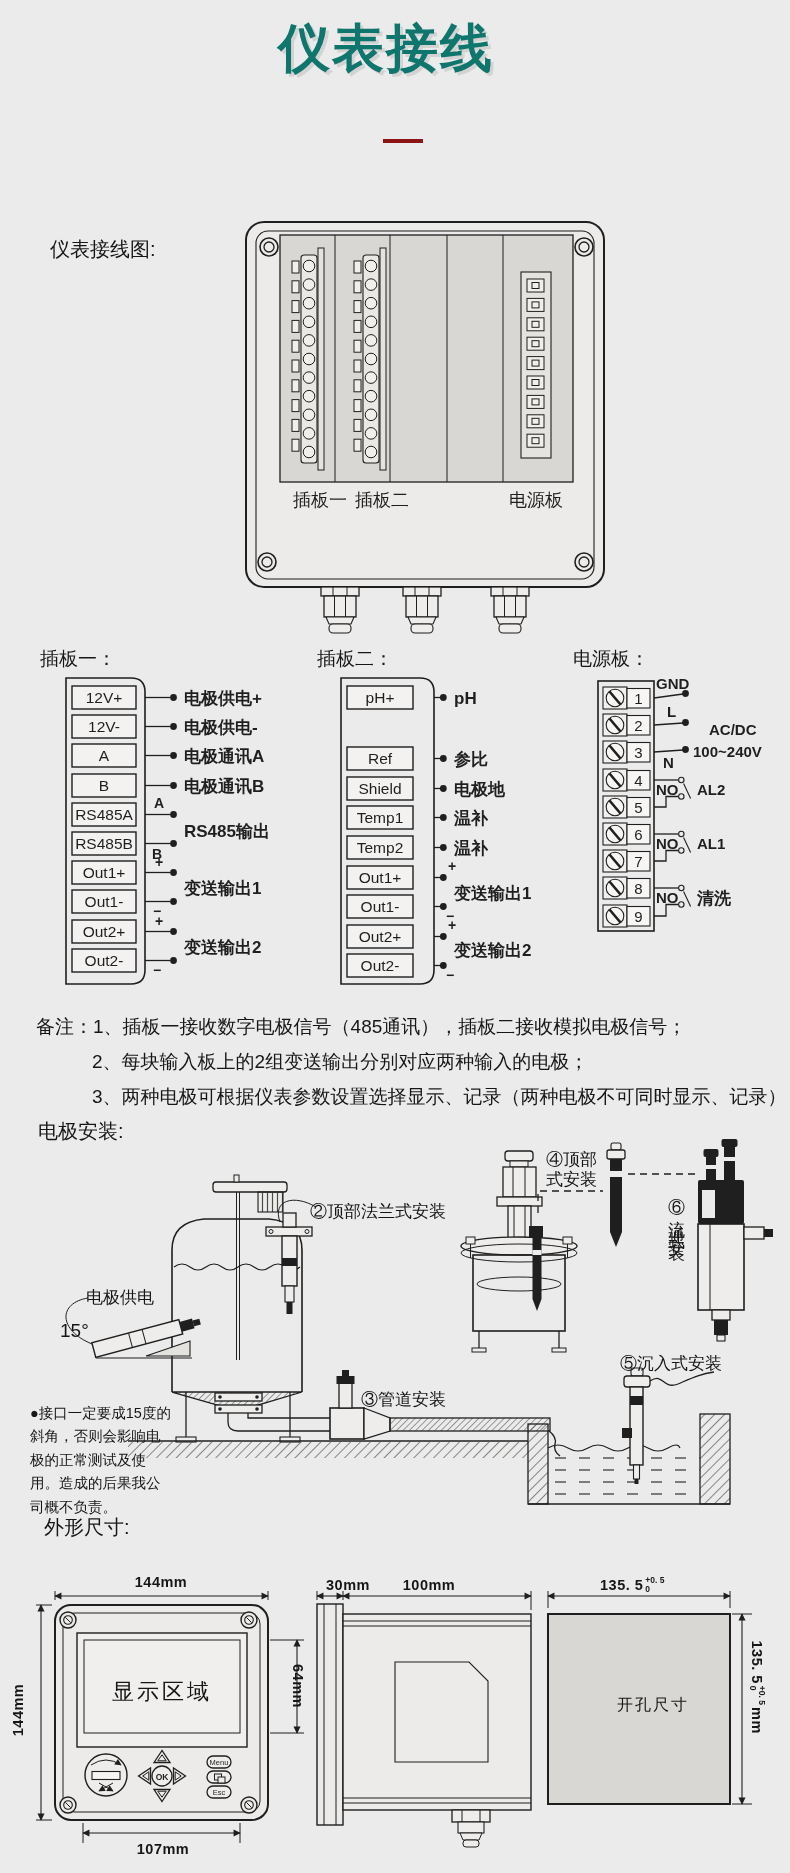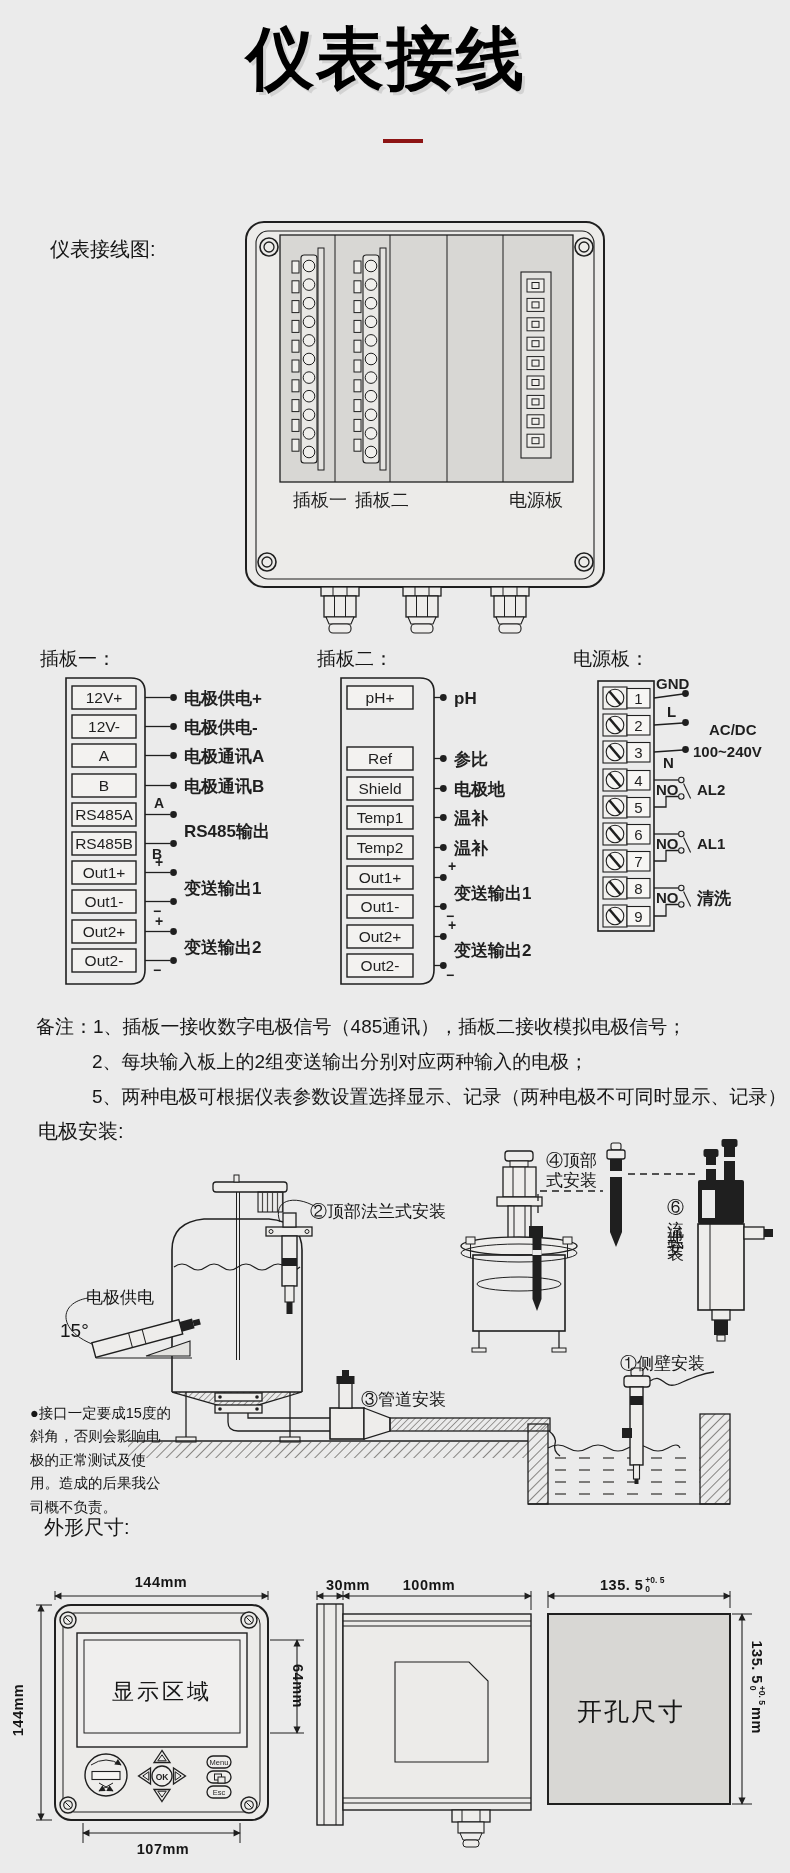--- a/index.html
+++ b/index.html
@@ -1,27 +1,27 @@
 <!DOCTYPE html>
 <html><head>
 <meta charset="utf-8">
 <style>
   html,body{margin:0;padding:0}
   body{width:790px;height:1873px;position:relative;background:#ebebeb;font-family:"Liberation Sans",sans-serif;color:#1f1f1f;overflow:hidden}
   .t{position:absolute;white-space:nowrap;color:#161616}
   .b{font-weight:normal}
-  .sr{font-family:Liberation Sans, sans-serif}
+  .sr{font-family:Liberation Mono, monospace}
   .ctr{text-align:center}
   .wrap{white-space:normal}
   .dim{font-size:14.5px;font-weight:bold;letter-spacing:.5px}
   .rot90{transform:rotate(90deg);transform-origin:center center}
   .rotm90{transform:rotate(-90deg);transform-origin:center center}
   .tolwrap{display:flex;align-items:center;gap:2px}
   .stack{display:inline-flex;flex-direction:column;line-height:1;font-size:8.5px;font-weight:bold}
-  #title{left:0;top:14px;width:772px;text-align:center;font-size:68px;font-weight:900;color:#000000;letter-spacing:2px;text-shadow:3px 3px 0 rgba(0,0,0,.10)}
+  #title{left:0;top:14px;width:772px;text-align:center;font-size:52px;font-weight:900;color:#0f766e;letter-spacing:2px;text-shadow:3px 3px 0 rgba(0,0,0,.10)}
   #redbar{position:absolute;left:383px;top:139px;width:40px;height:4px;background:#8d1414}
   svg.art{position:absolute;left:0;top:0}
   svg text{fill:#1f1f1f;font-family:"Liberation Sans",sans-serif}
   .s20{stroke:#1f1f1f;stroke-width:2}
   .s16{stroke:#1f1f1f;stroke-width:1.6}
   .s14{stroke:#1f1f1f;stroke-width:1.4}
   .s13{stroke:#1f1f1f;stroke-width:1.3}
   .s11{stroke:#1f1f1f;stroke-width:1.1}
   .s10{stroke:#1f1f1f;stroke-width:1}
   .dsh{stroke-dasharray:7,5}
@@ -523,41 +523,41 @@
 <div id="redbar"></div>
 
 <div class="t b" style="left:50px;top:236px;font-size:20px">仪表接线图:</div>
 
 <div class="t b" style="left:40px;top:646px;font-size:19px">插板一：</div>
 <div class="t b" style="left:317px;top:646px;font-size:19px">插板二：</div>
 <div class="t b" style="left:573px;top:646px;font-size:19px">电源板：</div>
 
 <div class="t b" style="left:36px;top:1014px;font-size:19px">备注：1、插板一接收数字电极信号（485通讯），插板二接收模拟电极信号；</div>
 <div class="t b" style="left:92px;top:1049px;font-size:19px">2、每块输入板上的2组变送输出分别对应两种输入的电极；</div>
-<div class="t b" style="left:92px;top:1084px;font-size:19px">5、两种电极可根据仪表参数设置选择显示、记录（两种电极不可同时显示、记录）</div>
+<div class="t b" style="left:92px;top:1084px;font-size:19px">3、两种电极可根据仪表参数设置选择显示、记录（两种电极不可同时显示、记录）</div>
 
 <div class="t b" style="left:38px;top:1118px;font-size:20px">电极安装:</div>
 <div class="t sr" style="left:86px;top:1286px;font-size:17px">电极供电</div>
 <div class="t sr" style="left:310px;top:1200px;font-size:17px">②顶部法兰式安装</div>
 <div class="t sr" style="left:361px;top:1388px;font-size:17px">③管道安装</div>
 <div class="t sr wrap" style="left:546px;top:1151px;font-size:17px;width:62px;word-break:break-all;line-height:1.15">④顶部式安装</div>
-<div class="t sr" style="left:620px;top:1352px;font-size:17px">①侧壁安装</div>
+<div class="t sr" style="left:620px;top:1352px;font-size:17px">⑤沉入式安装</div>
 <div class="t sr" style="left:664px;top:1184px;font-size:17px;writing-mode:vertical-rl;letter-spacing:6px;height:170px">⑥流通式安装</div>
 <div class="t b" style="left:60px;top:1320px;font-size:19px">15°</div>
 <div class="t b wrap" style="left:30px;top:1402px;font-size:14.5px;width:142px;line-height:1.62">●接口一定要成15度的斜角，否则会影响电极的正常测试及使用。造成的后果我公司概不负责。</div>
 
 <div class="t b" style="left:44px;top:1514px;font-size:20px">外形尺寸:</div>
 <div class="t dim ctr" style="left:129px;top:1574px;width:64px">144mm</div>
 <div class="t dim ctr rotm90" style="left:-18px;top:1702px;width:72px">144mm</div>
 <div class="t dim ctr" style="left:123px;top:1841px;width:80px">107mm</div>
 <div class="t dim ctr rot90" style="left:266px;top:1678px;width:64px">64mm</div>
 <div class="t dim ctr" style="left:326px;top:1577px;width:44px">30mm</div>
 <div class="t dim ctr" style="left:398px;top:1577px;width:62px">100mm</div>
 <div class="t sr ctr" style="left:92px;top:1677px;width:140px;font-size:22px;letter-spacing:3px">显示区域</div>
-<div class="t sr ctr" style="left:571px;top:1695px;width:120px;font-size:25px;letter-spacing:2px">开孔尺寸</div>
+<div class="t sr ctr" style="left:593px;top:1695px;width:120px;font-size:16px;letter-spacing:2px">开孔尺寸</div>
 
 <div class="t tolwrap" style="left:600px;top:1576px">
   <span class="dim">135. 5</span>
   <span class="stack">
       <span>+0. 5</span>
       <span>0</span>
     </span>
 </div>
 <div class="t tolwrap rot90" style="left:692px;top:1697px;width:130px">
   <span class="dim">135. 5</span>

